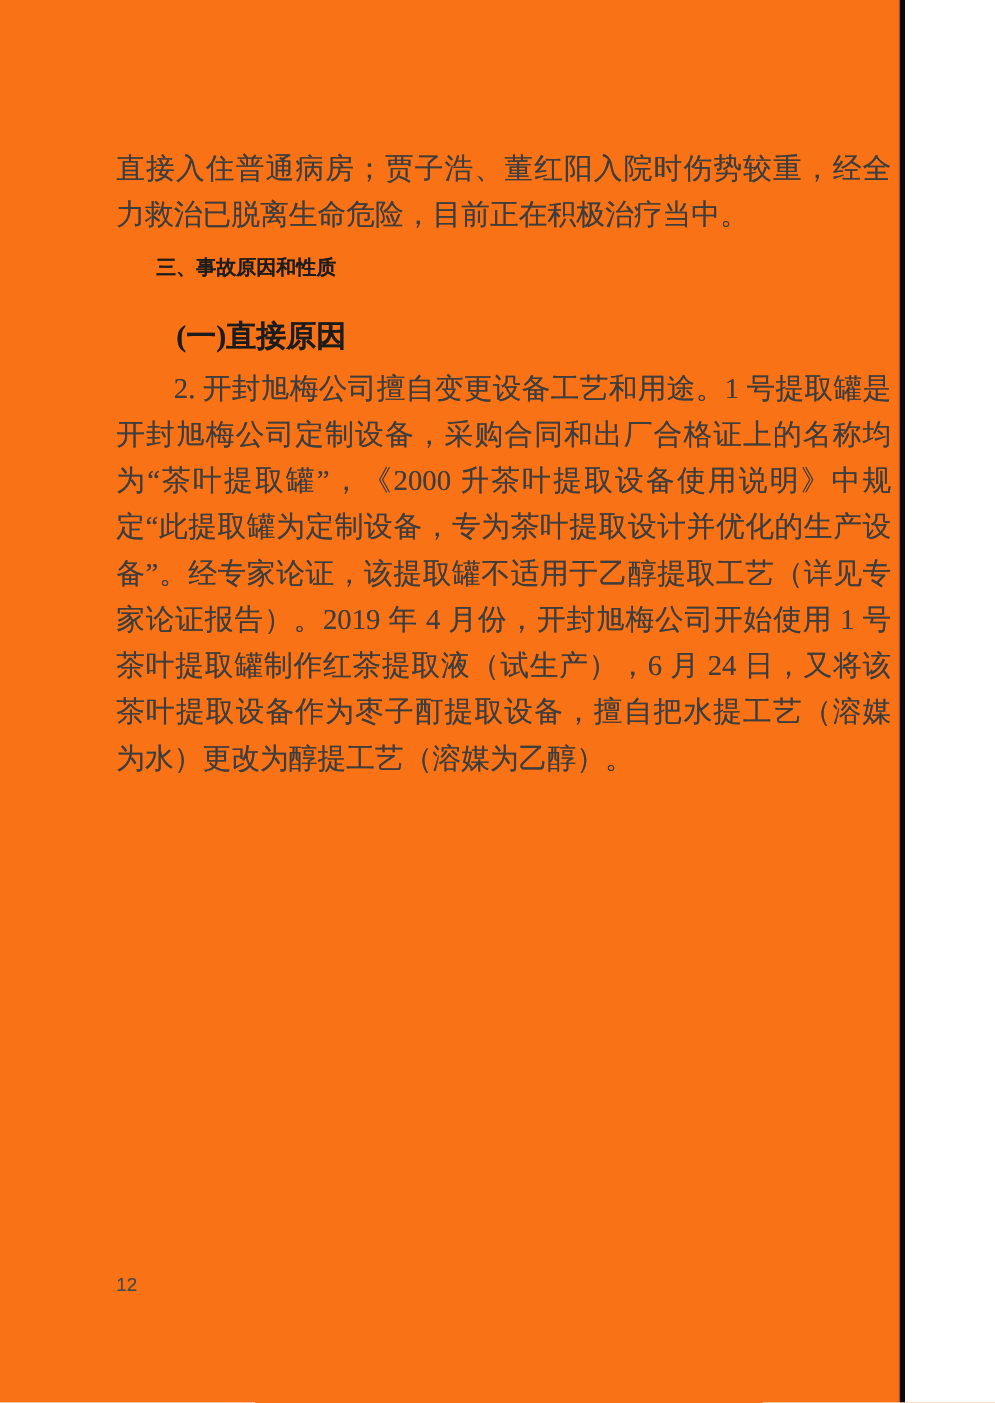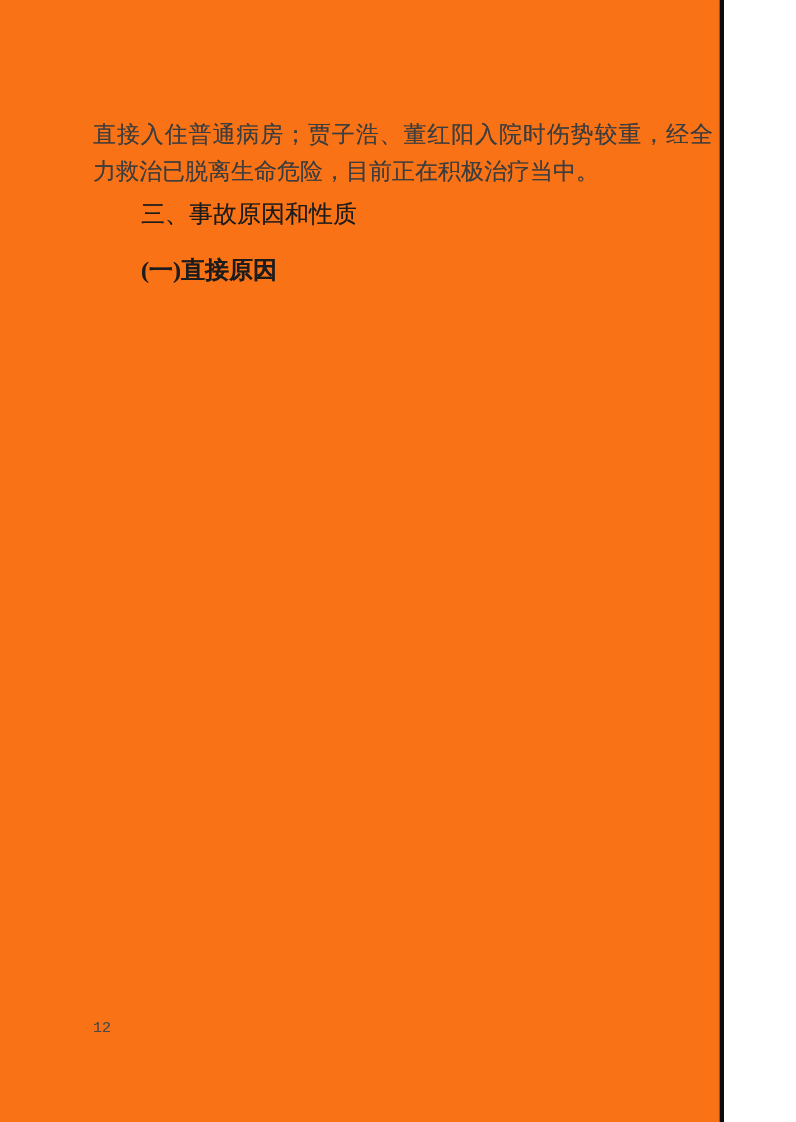--- a/index.html
+++ b/index.html
@@ -39,23 +39,23 @@
     margin: 0;
     text-align: justify;
     text-align-last: left;
   }
   .content p.indent {
     text-indent: 2em;
   }
   .heading-1 {
     margin: 4px 0 16px 0;
     text-indent: 2em;
-    font-size: 24px;
+    font-size: 16px;
     line-height: 40px;
-    font-weight: normal;
+    font-weight: bold;
     color: #1c1c1c;
     font-family: "DejaVu Sans", "Liberation Sans", sans-serif;
     text-shadow: 0 0 0.4px rgba(28,28,28,0.6);
   }
   .heading-2 {
     margin: 6px 0 2px 0;
     text-indent: 2em;
     font-size: 24px;
     line-height: 40px;
     font-weight: bold;
@@ -63,39 +63,40 @@
     font-family: "Liberation Serif", "DejaVu Serif", serif;
     text-shadow: 0 0 0.4px rgba(28,28,28,0.6);
   }
   .page-number {
     position: absolute;
     left: 93px;
     top: 1018px;
     font-size: 15px;
     line-height: 22px;
     color: #4a4a4a;
-    font-family: Liberation Mono, monospace;
+    font-family: Liberation Sans, sans-serif;
     text-shadow: 0 0 0.4px rgba(74,74,74,0.5);
   }
 </style>
 </head>
 <body>
 
 <div class="page">
 
   <div class="content">
 
     <p>直接入住普通病房；贾子浩、董红阳入院时伤势较重，经全力救治已脱离生命危险，目前正在积极治疗当中。</p>
 
     <h2 class="heading-1">三、事故原因和性质</h2>
 
     <h3 class="heading-2">(一)直接原因</h3>
 
 
 
+    <p class="indent">2. 开封旭梅公司擅自变更设备工艺和用途。1 号提取罐是开封旭梅公司定制设备，采购合同和出厂合格证上的名称均为“茶叶提取罐”，《2000 升茶叶提取设备使用说明》中规定“此提取罐为定制设备，专为茶叶提取设计并优化的生产设备”。经专家论证，该提取罐不适用于乙醇提取工艺（详见专家论证报告）。2019 年 4 月份，开封旭梅公司开始使用 1 号茶叶提取罐制作红茶提取液（试生产），6 月 24 日，又将该茶叶提取设备作为枣子酊提取设备，擅自把水提工艺（溶媒为水）更改为醇提工艺（溶媒为乙醇）。</p>
 
   </div>
 
   <div class="page-number">12</div>
 
   <div class="scan-edge-bar"></div>
 
 </div>
 
 </body></html>

